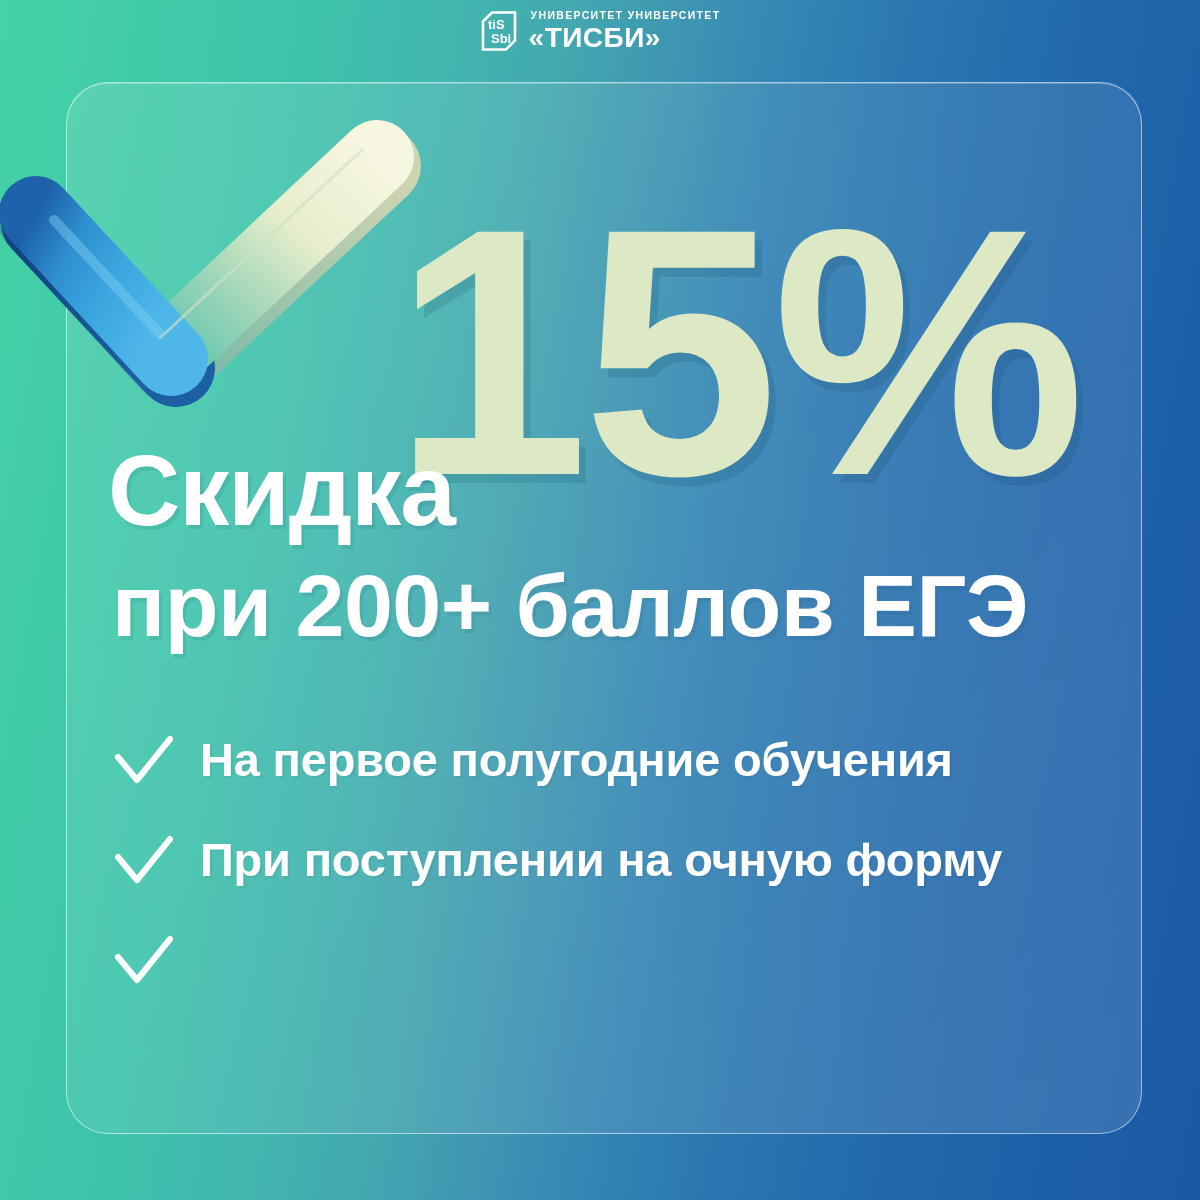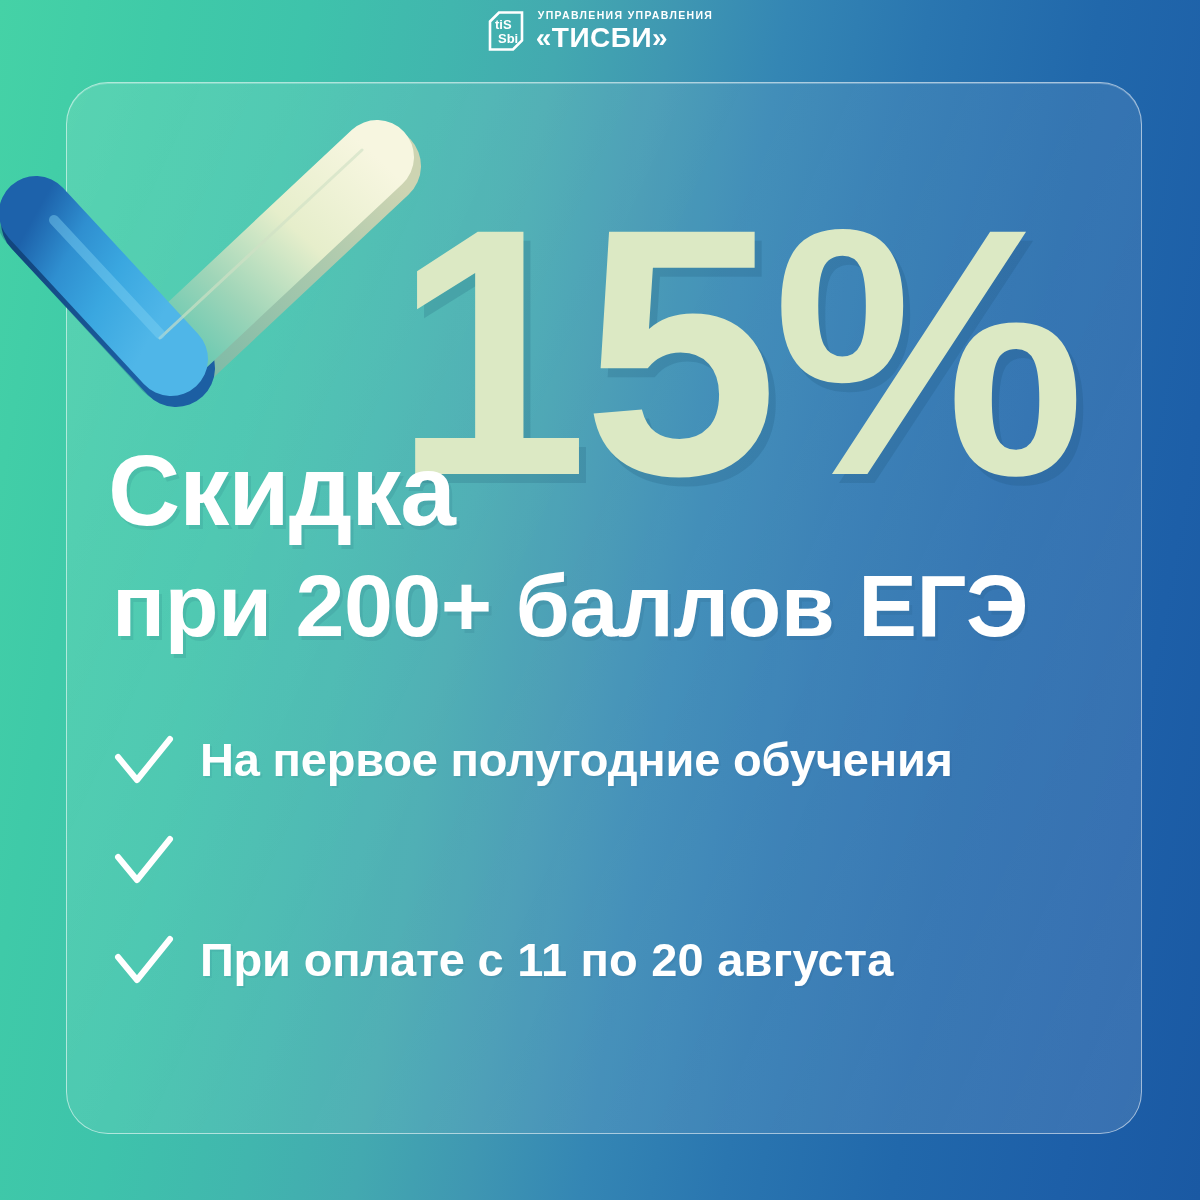--- a/index.html
+++ b/index.html
@@ -196,21 +196,21 @@
 
   <div class="brand">
     <div class="brand-mark">
       <svg width="38" height="42" viewBox="0 0 38 42" aria-hidden="true">
         <path d="M3 11.5 L12 2.5 L35 2.5 L35 30.5 L26 39.5 L3 39.5 Z" fill="none" stroke="#ffffff" stroke-width="2.6"></path>
         <text x="8" y="19" font-family="Liberation Sans, sans-serif" font-size="13" font-weight="700" fill="#ffffff">tiS</text>
         <text x="11" y="33" font-family="Liberation Sans, sans-serif" font-size="13" font-weight="700" fill="#ffffff">Sbi</text>
       </svg>
     </div>
     <div class="brand-words">
-      <div class="brand-sup">УПРАВЛЕНИЯ УПРАВЛЕНИЯ</div>
+      <div class="brand-sup">УНИВЕРСИТЕТ УНИВЕРСИТЕТ</div>
       <div class="brand-name">«ТИСБИ»</div>
     </div>
   </div>
 
   <div class="glass-card"></div>
 
   <div class="check3d">
     <svg width="430" height="330" viewBox="0 0 430 330" aria-hidden="true">
       <defs>
         <linearGradient id="armBlue" x1="0" y1="0" x2="1" y2="0.6">
@@ -269,27 +269,25 @@
       </span>
       <span class="benefit-text">На первое полугодние обучения</span>
     </div>
 
     <div class="benefit-row">
       <span class="tick">
         <svg width="62" height="56" viewBox="0 0 62 56" aria-hidden="true">
           <path d="M6 22 L25 45 L58 4" fill="none" stroke="#ffffff" stroke-width="6" stroke-linecap="round" stroke-linejoin="round"></path>
         </svg>
       </span>
+      <span class="benefit-text">При поступлении на очную форму</span>
     </div>
 
     <div class="benefit-row">
       <span class="tick">
         <svg width="62" height="56" viewBox="0 0 62 56" aria-hidden="true">
           <path d="M6 22 L25 45 L58 4" fill="none" stroke="#ffffff" stroke-width="6" stroke-linecap="round" stroke-linejoin="round"></path>
         </svg>
       </span>
-      <span class="benefit-text">
-        <span class="lead">При оплате </span><span class="em">с 11 по 20 августа</span>
-      </span>
     </div>
 
   </div>
 </div>
 
 </body></html>

